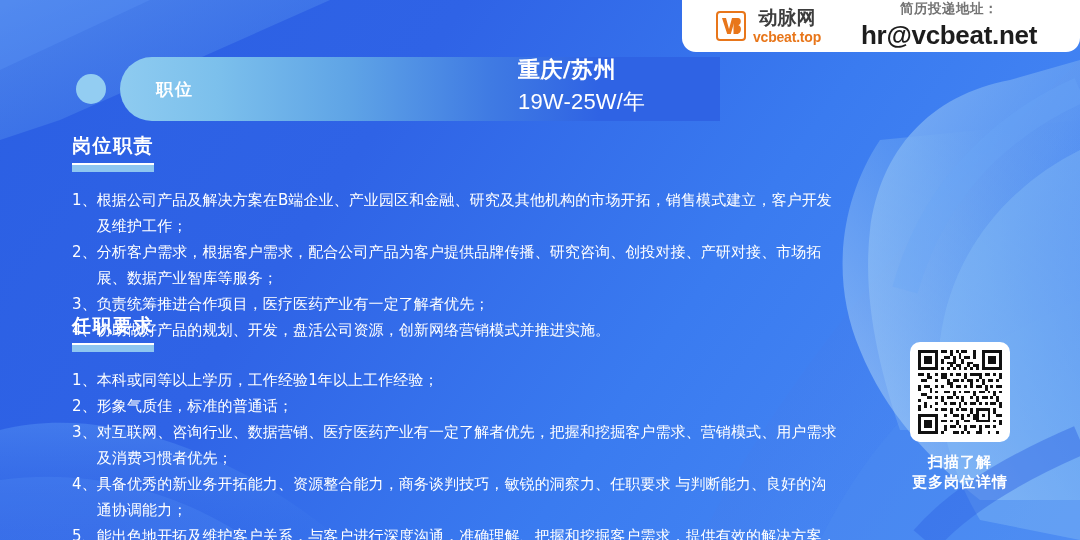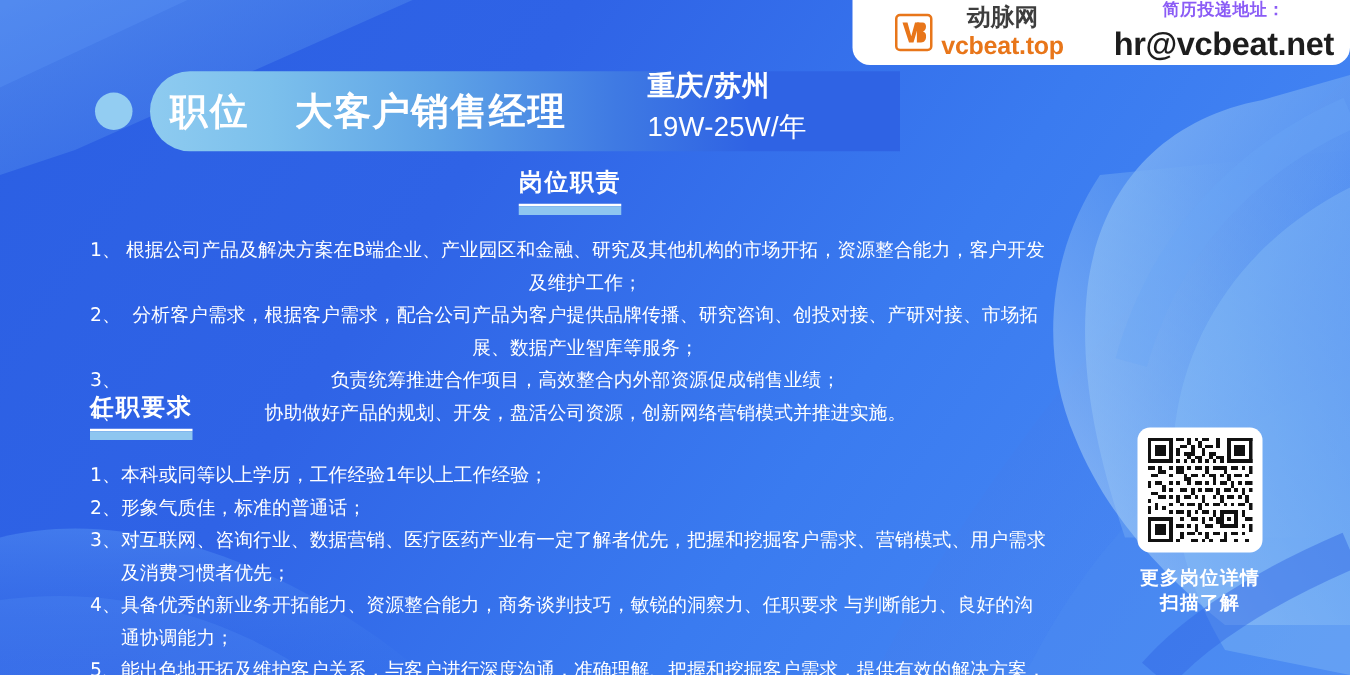--- a/index.html
+++ b/index.html
@@ -48,30 +48,30 @@
     flex: 0 0 auto;
   }
   .logo-mark svg { display: block; }
   .logo-words { display: flex; flex-direction: column; line-height: 1; align-items: center; }
   .logo-cn {
     font-size: 19px; font-weight: bold; color: #3d3d3d;
     letter-spacing: 0px;
     font-family: "DejaVu Sans", sans-serif;
   }
   .logo-en {
-    font-size: 20px; color: #e8761a; font-weight: bold;
+    font-size: 14px; color: #e8761a; font-weight: bold;
     margin-top: 3px; letter-spacing: -0.2px;
   }
   .mail-block {
     margin-left: 40px;
     text-align: center;
     line-height: 1.25;
   }
   .mail-label {
-    font-size: 13.5px; font-weight: bold; color: #8b5cf6;
+    font-size: 13.5px; font-weight: bold; color: #737373;
     font-family: "DejaVu Sans", sans-serif;
     letter-spacing: 0.5px;
   }
   .mail-value {
     font-size: 26px; font-weight: bold; color: #1d1d1d;
     letter-spacing: -0.3px; margin-top: 2px;
   }
 
   
   .title-dot {
@@ -93,22 +93,22 @@
   .title-text {
     position: absolute;
     left: 120px; top: 57px;
     width: 620px; height: 64px;
     display: flex; align-items: center;
     z-index: 5;
     color: #ffffff;
     font-family: "DejaVu Sans", sans-serif;
   }
   .title-kicker {
-    font-size: 30px; font-weight: bold;
-    margin-left: 16px; letter-spacing: 2px; font-family: Liberation Serif, serif;
+    font-size: 17px; font-weight: bold;
+    margin-left: 36px; letter-spacing: 2px; font-family: Liberation Serif, serif;
   }
   .title-main {
     font-size: 30px; font-weight: bold;
     margin-left: 36px; letter-spacing: 1px;
   }
   .title-meta {
     position: absolute;
     left: 518px; top: 56px;
     z-index: 5;
     color: #ffffff;
@@ -251,41 +251,40 @@
     <div class="mail-block">
       <div class="mail-label">简历投递地址：</div>
       <div class="mail-value">hr@vcbeat.net</div>
     </div>
   </div>
 
   <div class="title-dot"></div>
   <div class="title-pill"></div>
   <div class="title-text">
     <span class="title-kicker">职位</span>
-    <span class="title-main">大客户销售经理</span>
   </div>
   <div class="title-meta">
     <div class="loc">重庆/苏州</div>
     <div class="pay">19W-25W/年</div>
   </div>
 
-  <div class="section" style="left:72px; top:133px; width:768px;text-align:center;">
+  <div class="section" style="left:72px; top:133px; width:768px;">
     <div class="section-head">岗位职责</div>
     <div class="list">
       <div class="list-item">
         <span class="li-num">1、</span>
-        <span class="li-text">根据公司产品及解决方案在B端企业、产业园区和金融、研究及其他机构的市场开拓，资源整合能力，客户开发及维护工作；</span>
+        <span class="li-text">根据公司产品及解决方案在B端企业、产业园区和金融、研究及其他机构的市场开拓，销售模式建立，客户开发及维护工作；</span>
       </div>
       <div class="list-item">
         <span class="li-num">2、</span>
         <span class="li-text">分析客户需求，根据客户需求，配合公司产品为客户提供品牌传播、研究咨询、创投对接、产研对接、市场拓展、数据产业智库等服务；</span>
       </div>
       <div class="list-item">
         <span class="li-num">3、</span>
-        <span class="li-text">负责统筹推进合作项目，高效整合内外部资源促成销售业绩；</span>
+        <span class="li-text">负责统筹推进合作项目，医疗医药产业有一定了解者优先；</span>
       </div>
       <div class="list-item">
         <span class="li-num">4、</span>
         <span class="li-text">协助做好产品的规划、开发，盘活公司资源，创新网络营销模式并推进实施。</span>
       </div>
     </div>
   </div>
 
   <div class="section" style="left:72px; top:313px; width:768px;">
     <div class="section-head">任职要求</div>
@@ -474,17 +473,17 @@
           <rect x="24" y="28" width="1" height="1"></rect>
         <rect x="27" y="28" width="1" height="1"></rect>
         <rect x="20" y="8" width="1" height="1"></rect>
           <rect x="22" y="20" width="1" height="1"></rect>
         <rect x="24" y="22" width="1" height="2"></rect>
       </g>
     </svg>
   </div>
 
   <div class="qr-caption">
+    <div>扫描了解</div>
     <div>更多岗位详情</div>
-    <div>扫描了解</div>
   </div>
 
 </div>
 
 </body></html>

